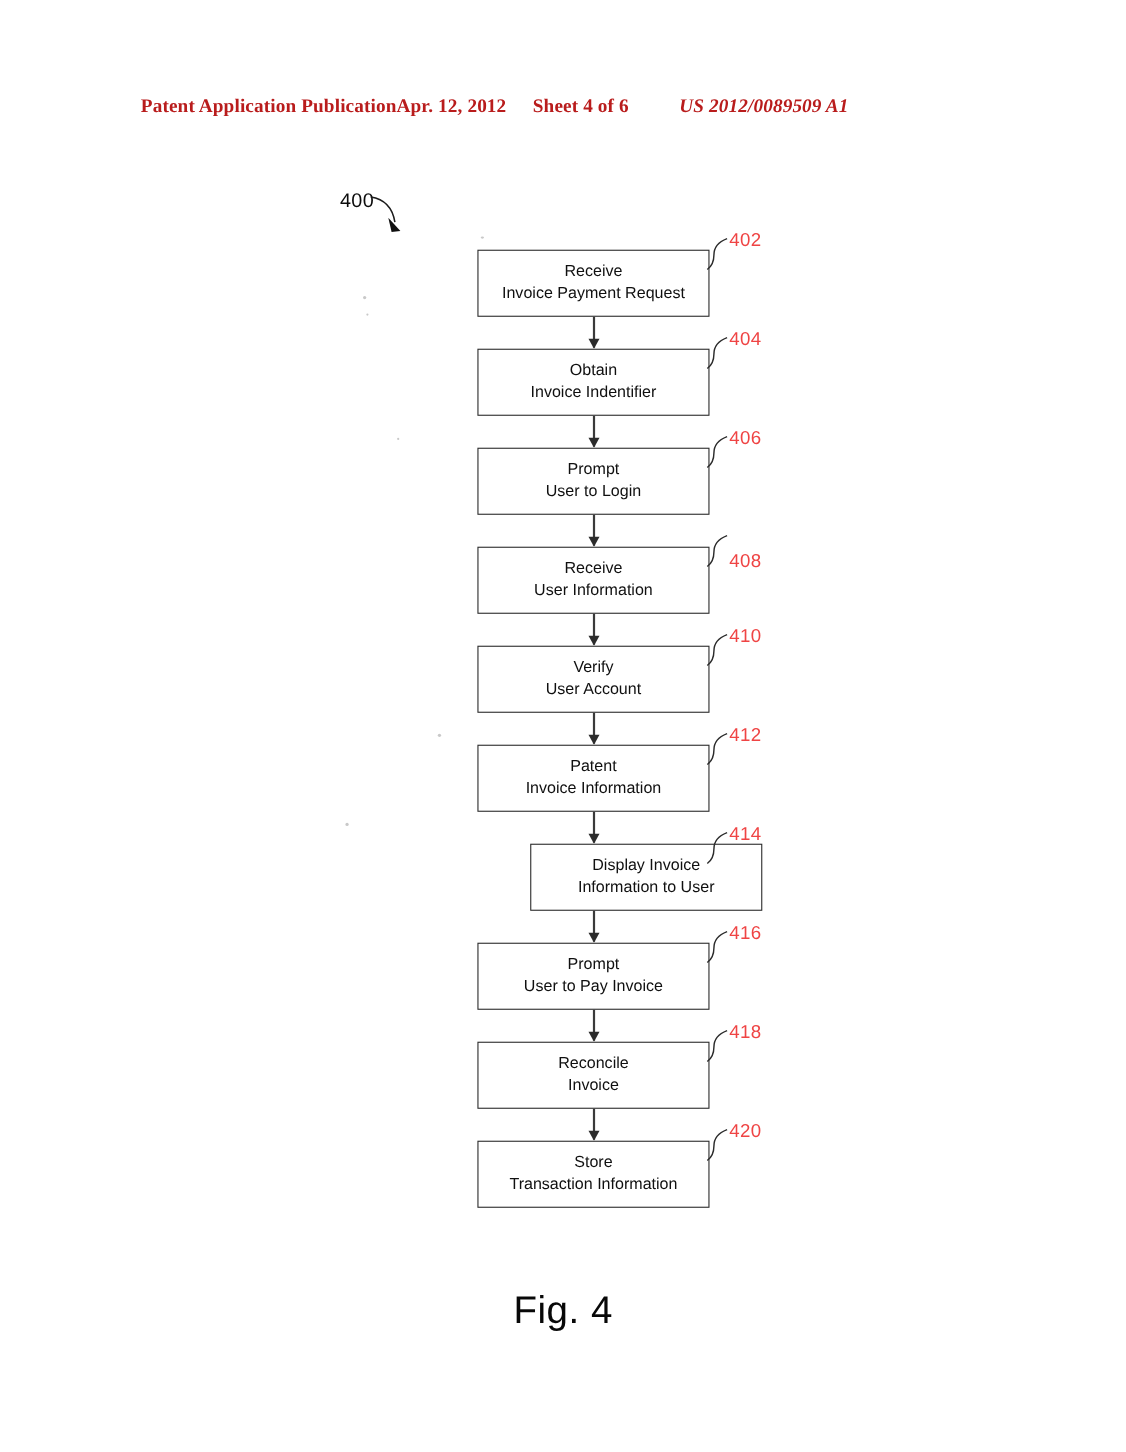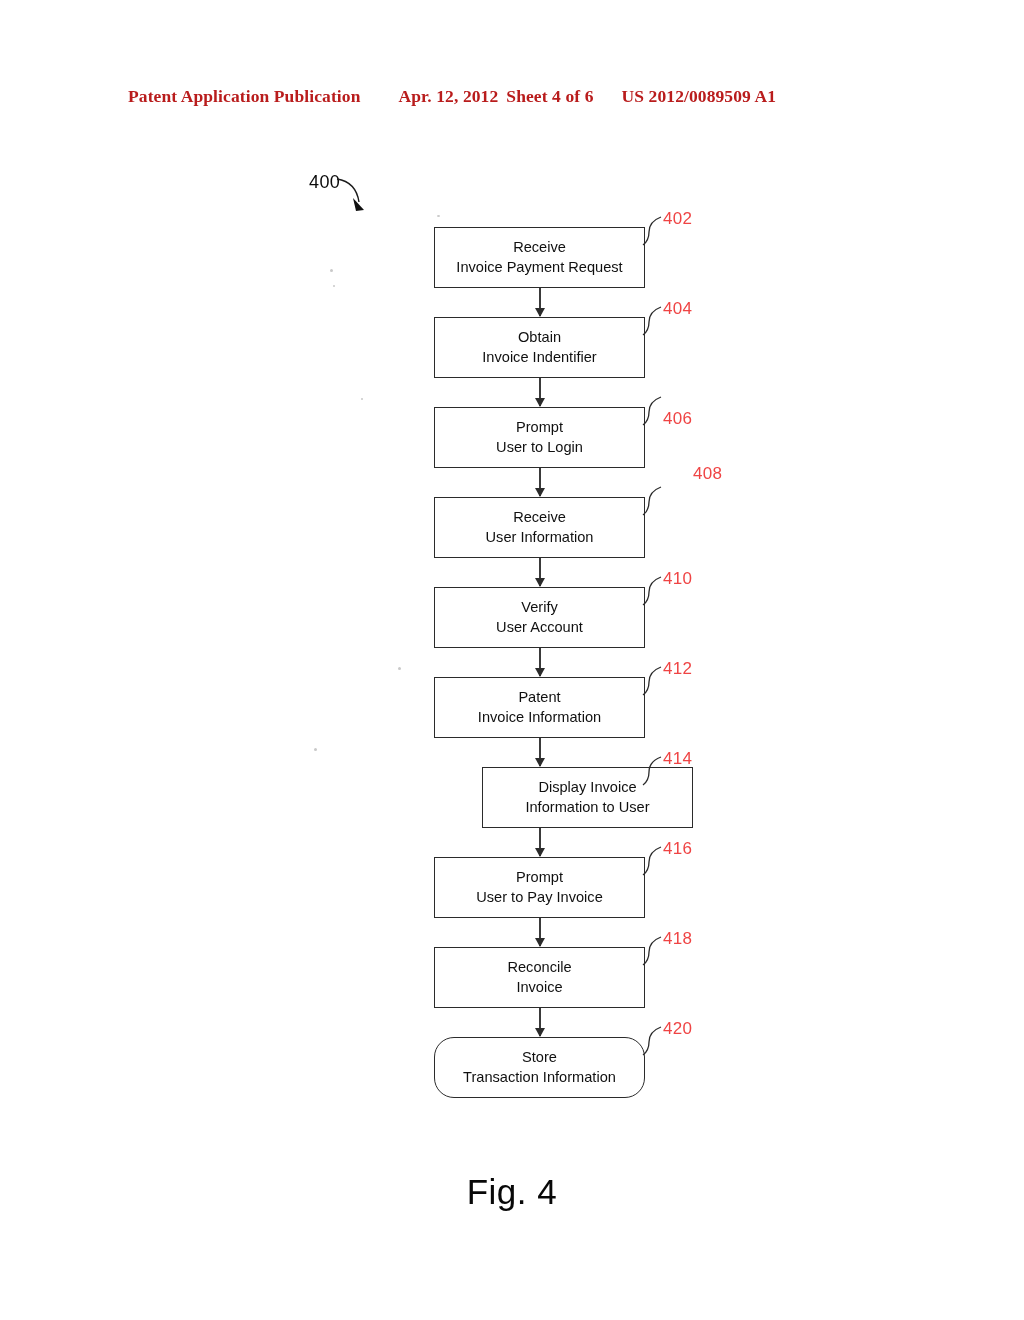--- a/index.html
+++ b/index.html
@@ -26,23 +26,23 @@
     display: flex;
     align-items: baseline;
     font-family: "Liberation Serif", serif;
     font-weight: bold;
     font-size: 17.5px;
     letter-spacing: 0.1px;
     white-space: nowrap;
     color: #b91c1c;
   }
   #page-header .h-pub   { }
-  #page-header .h-date  { margin-left: 38px; }
-  #page-header .h-sheet { margin-left: 8px; }
-  #page-header .h-num   { margin-left: 28px; }
+  #page-header .h-date  { }
+  #page-header .h-sheet { margin-left: 24px; }
+  #page-header .h-num   { margin-left: 46px; font-style: italic; }
 
   
   #figure {
     position: absolute;
     top: 0;
     left: 0;
     width: 1016px;
     height: 1320px;
   }
 
@@ -177,30 +177,30 @@
       <div class="connector" style="top: 378px; height: 28px;"></div>
       <span class="ref-num" style="left: 663px; top: 299px;">404</span>
       <svg class="ref-lead" width="30" height="40" viewBox="0 0 30 40" style="left: 639px; top: 305px;">
         <path d="M22,2 C14,5 10,10 10,17 C10,23 8,27 4,30" fill="none" stroke="#2b2b2b" stroke-width="1.3"></path>
       </svg>
       <div class="flow-box" style="top: 407px;">
         <span class="line1">Prompt</span>
         <span class="line2">User to Login</span>
       </div>
       <div class="connector" style="top: 468px; height: 28px;"></div>
-      <span class="ref-num" style="left: 663px; top: 409px;">406</span>
+      <span class="ref-num" style="left: 663px; top: 389px;">406</span>
       <svg class="ref-lead" width="30" height="40" viewBox="0 0 30 40" style="left: 639px; top: 395px;">
         <path d="M22,2 C14,5 10,10 10,17 C10,23 8,27 4,30" fill="none" stroke="#2b2b2b" stroke-width="1.3"></path>
       </svg>
       <div class="flow-box" style="top: 497px;">
         <span class="line1">Receive</span>
         <span class="line2">User Information</span>
       </div>
       <div class="connector" style="top: 558px; height: 28px;"></div>
-      <span class="ref-num" style="left: 663px; top: 464px; margin-left: 30px;">408</span>
+      <span class="ref-num" style="left: 663px; top: 500px;">408</span>
       <svg class="ref-lead" width="30" height="40" viewBox="0 0 30 40" style="left: 639px; top: 485px;">
         <path d="M22,2 C14,5 10,10 10,17 C10,23 8,27 4,30" fill="none" stroke="#2b2b2b" stroke-width="1.3"></path>
       </svg>
       <div class="flow-box" style="top: 587px;">
         <span class="line1">Verify</span>
         <span class="line2">User Account</span>
       </div>
       <div class="connector" style="top: 648px; height: 28px;"></div>
       <span class="ref-num" style="left: 663px; top: 569px;">410</span>
       <svg class="ref-lead" width="30" height="40" viewBox="0 0 30 40" style="left: 639px; top: 575px;">
@@ -235,21 +235,21 @@
       </svg>
       <div class="flow-box" style="top: 947px;">
         <span class="line1">Reconcile</span>
         <span class="line2">Invoice</span>
       </div>
       <div class="connector" style="top: 1008px; height: 28px;"></div>
       <span class="ref-num" style="left: 663px; top: 929px;">418</span>
       <svg class="ref-lead" width="30" height="40" viewBox="0 0 30 40" style="left: 639px; top: 935px;">
         <path d="M22,2 C14,5 10,10 10,17 C10,23 8,27 4,30" fill="none" stroke="#2b2b2b" stroke-width="1.3"></path>
       </svg>
-      <div class="flow-box" style="top: 1037px; border-radius: 20px;">
+      <div class="flow-box" style="top: 1037px;">
         <span class="line1">Store</span>
         <span class="line2">Transaction Information</span>
       </div>
       <span class="ref-num" style="left: 663px; top: 1019px;">420</span>
       <svg class="ref-lead" width="30" height="40" viewBox="0 0 30 40" style="left: 639px; top: 1025px;">
         <path d="M22,2 C14,5 10,10 10,17 C10,23 8,27 4,30" fill="none" stroke="#2b2b2b" stroke-width="1.3"></path>
       </svg>
     </div>
 
   <div id="fig-caption">Fig. 4</div>

